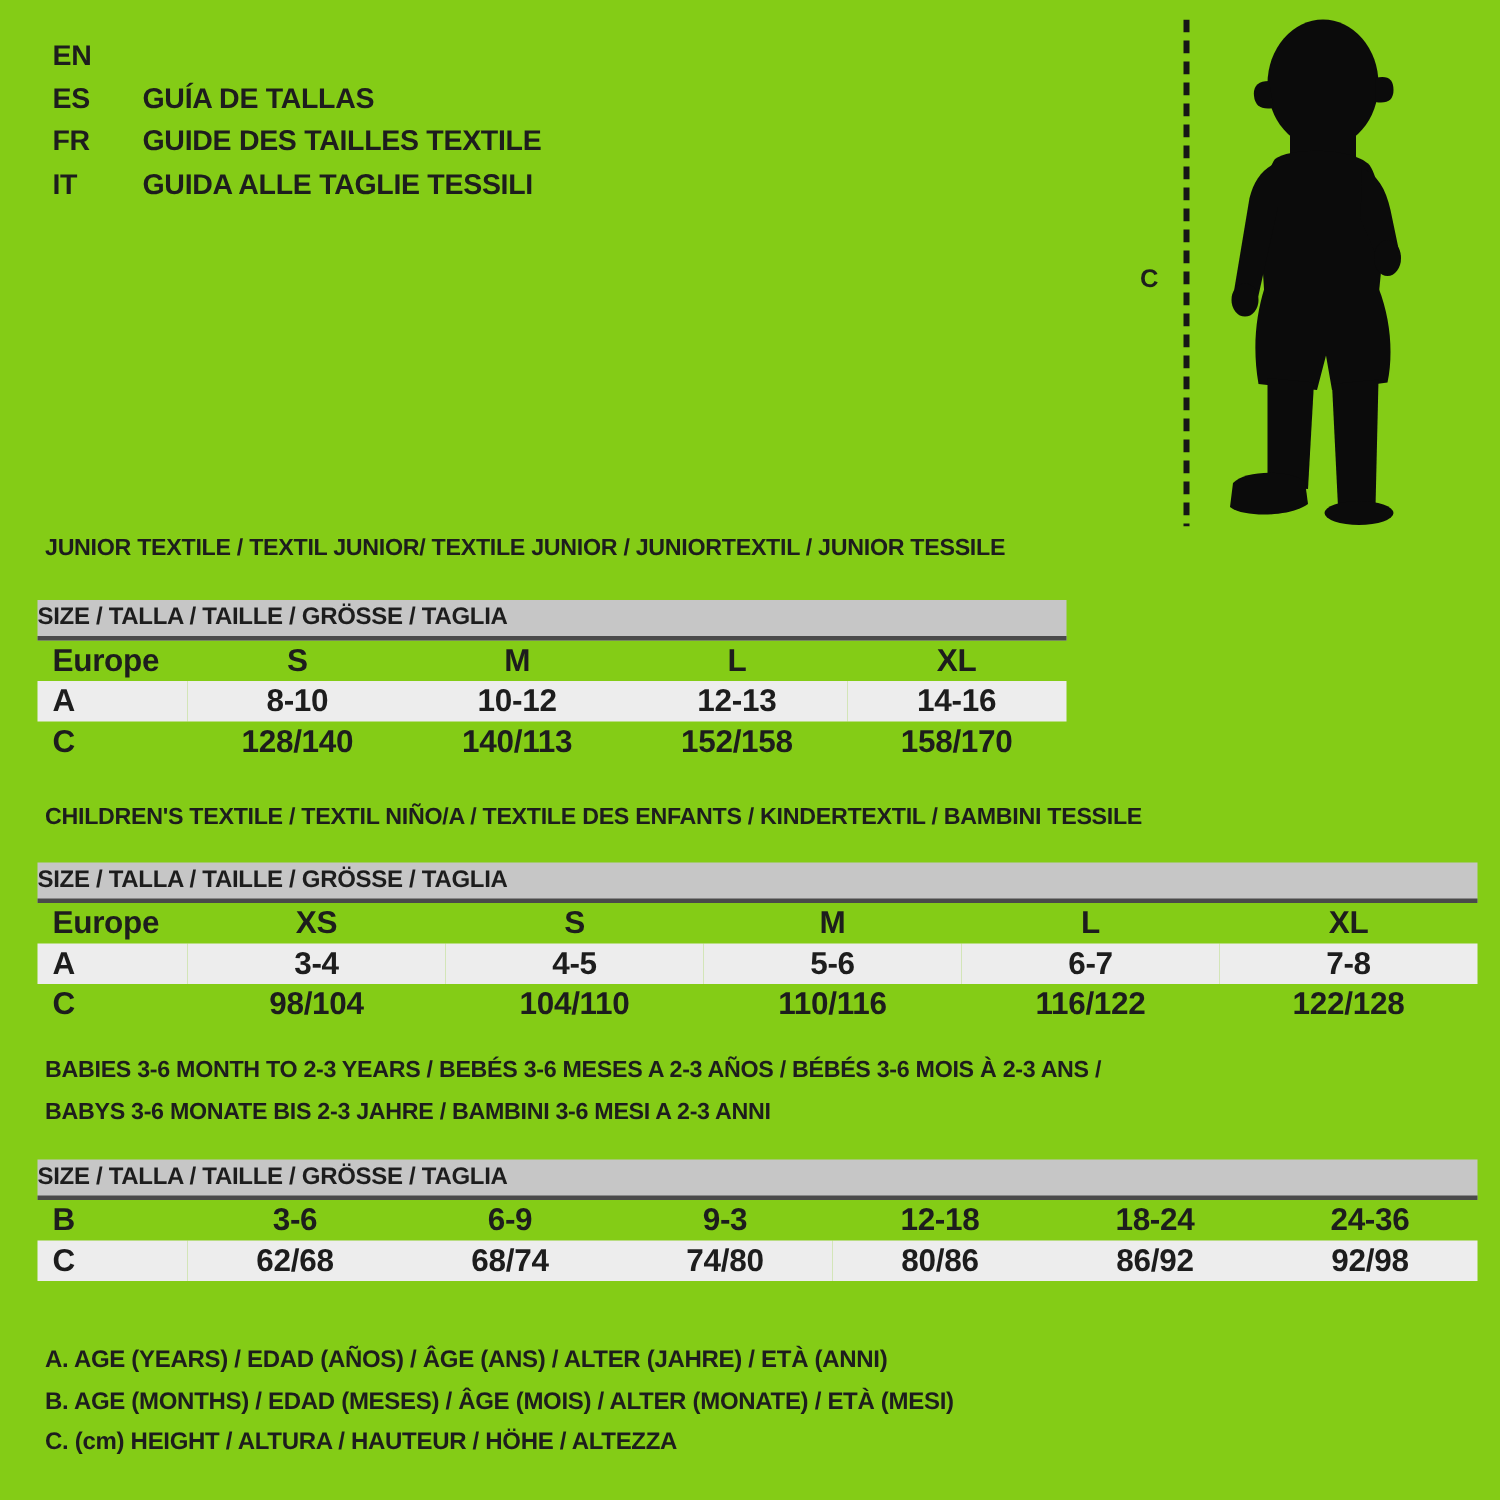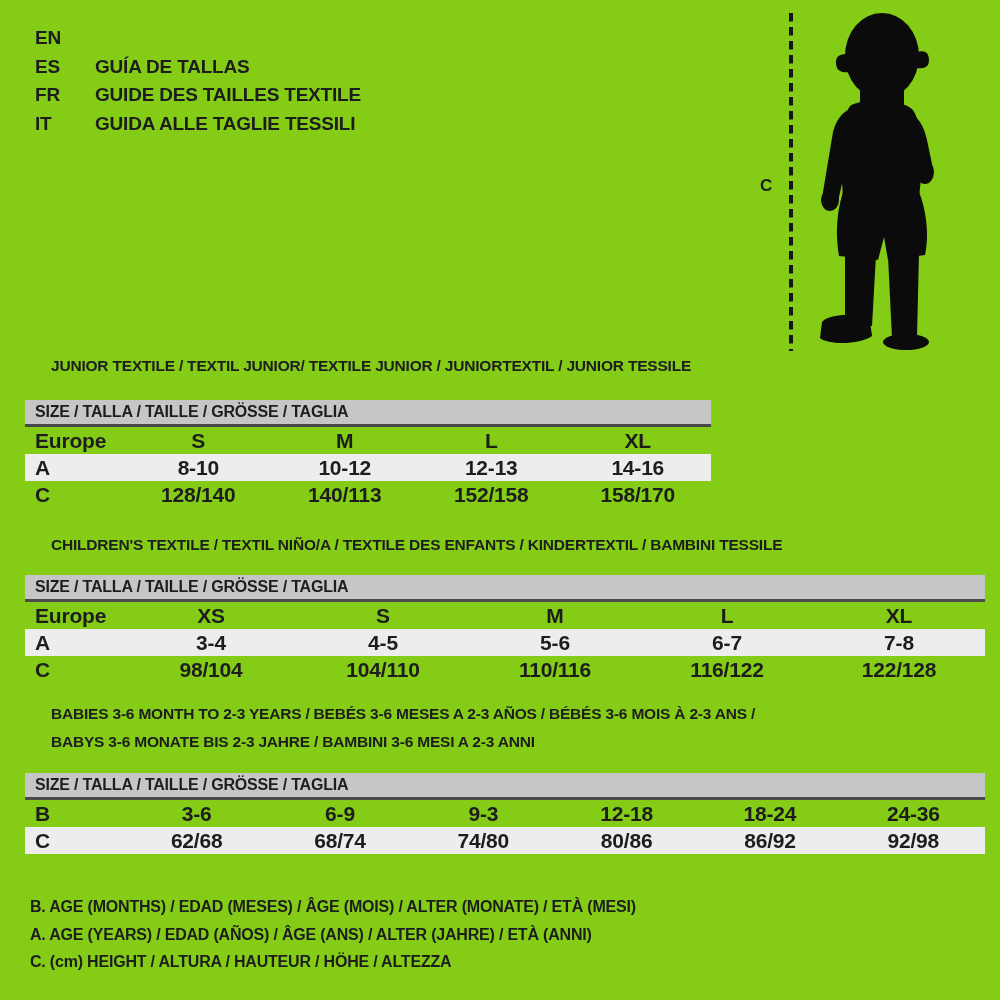--- a/index.html
+++ b/index.html
@@ -10,32 +10,32 @@
   }
   
   .lang-block{position:absolute;left:35px;top:24px;font-size:19px;line-height:28.6px;}
   .lang-row{display:flex;}
   .lang-code{width:60px;flex:0 0 60px;}
   
   .figure-c{position:absolute;left:760px;top:176px;font-size:17px;}
   .dash-line{position:absolute;left:788px;top:13px;}
   .silhouette{position:absolute;left:798px;top:6px;}
   
-  .sec-title{position:absolute;font-size:15.5px;white-space:nowrap;margin-left:21px;}
+  .sec-title{position:absolute;font-size:15.5px;white-space:nowrap;}
   .sec1-title{left:30px;top:357px;}
   .sec2-title{left:30px;top:536px;}
   .sec3-title{left:30px;top:700px;line-height:27.5px;}
   
   .tbl{position:absolute;}
   .t1{left:25px;top:400px;width:686px;}
   .t2{left:25px;top:575px;width:960px;}
   .t3{left:25px;top:773px;width:960px;}
   .size-bar{
     background:#c6c6c6;border-bottom:3px solid #4a4a4a;
-    height:24px;line-height:24px;padding-left:10px;font-size:16px;
+    height:24px;line-height:24px;font-size:16px;
   }
   table{width:100%;border-collapse:collapse;table-layout:fixed;font-size:21px;font-weight:700;}
   td{height:27px;text-align:center;padding:0;}
   td.rowlabel{text-align:left;padding-left:10px;width:90px;}
   tr.shaded{background:#ededed;}
   
   .notes{position:absolute;left:30px;top:893px;font-size:16px;line-height:27.5px;}
 </style>
 </head>
 <body>
@@ -170,18 +170,18 @@
         <td>74/80</td>
         <td>80/86</td>
         <td>86/92</td>
         <td>92/98</td>
       </tr>
     </tbody>
       </table>
   </div>
 
   <div class="notes">
+    <div>A. AGE (YEARS) / EDAD (AÑOS) / ÂGE (ANS) / ALTER (JAHRE) / ETÀ (ANNI)</div>
     <div>B. AGE (MONTHS) / EDAD (MESES) / ÂGE (MOIS) / ALTER (MONATE) / ETÀ (MESI)</div>
-    <div>A. AGE (YEARS) / EDAD (AÑOS) / ÂGE (ANS) / ALTER (JAHRE) / ETÀ (ANNI)</div>
     <div>C. (cm) HEIGHT / ALTURA / HAUTEUR / HÖHE / ALTEZZA</div>
   </div>
 
 </div>
 
 </body></html>

